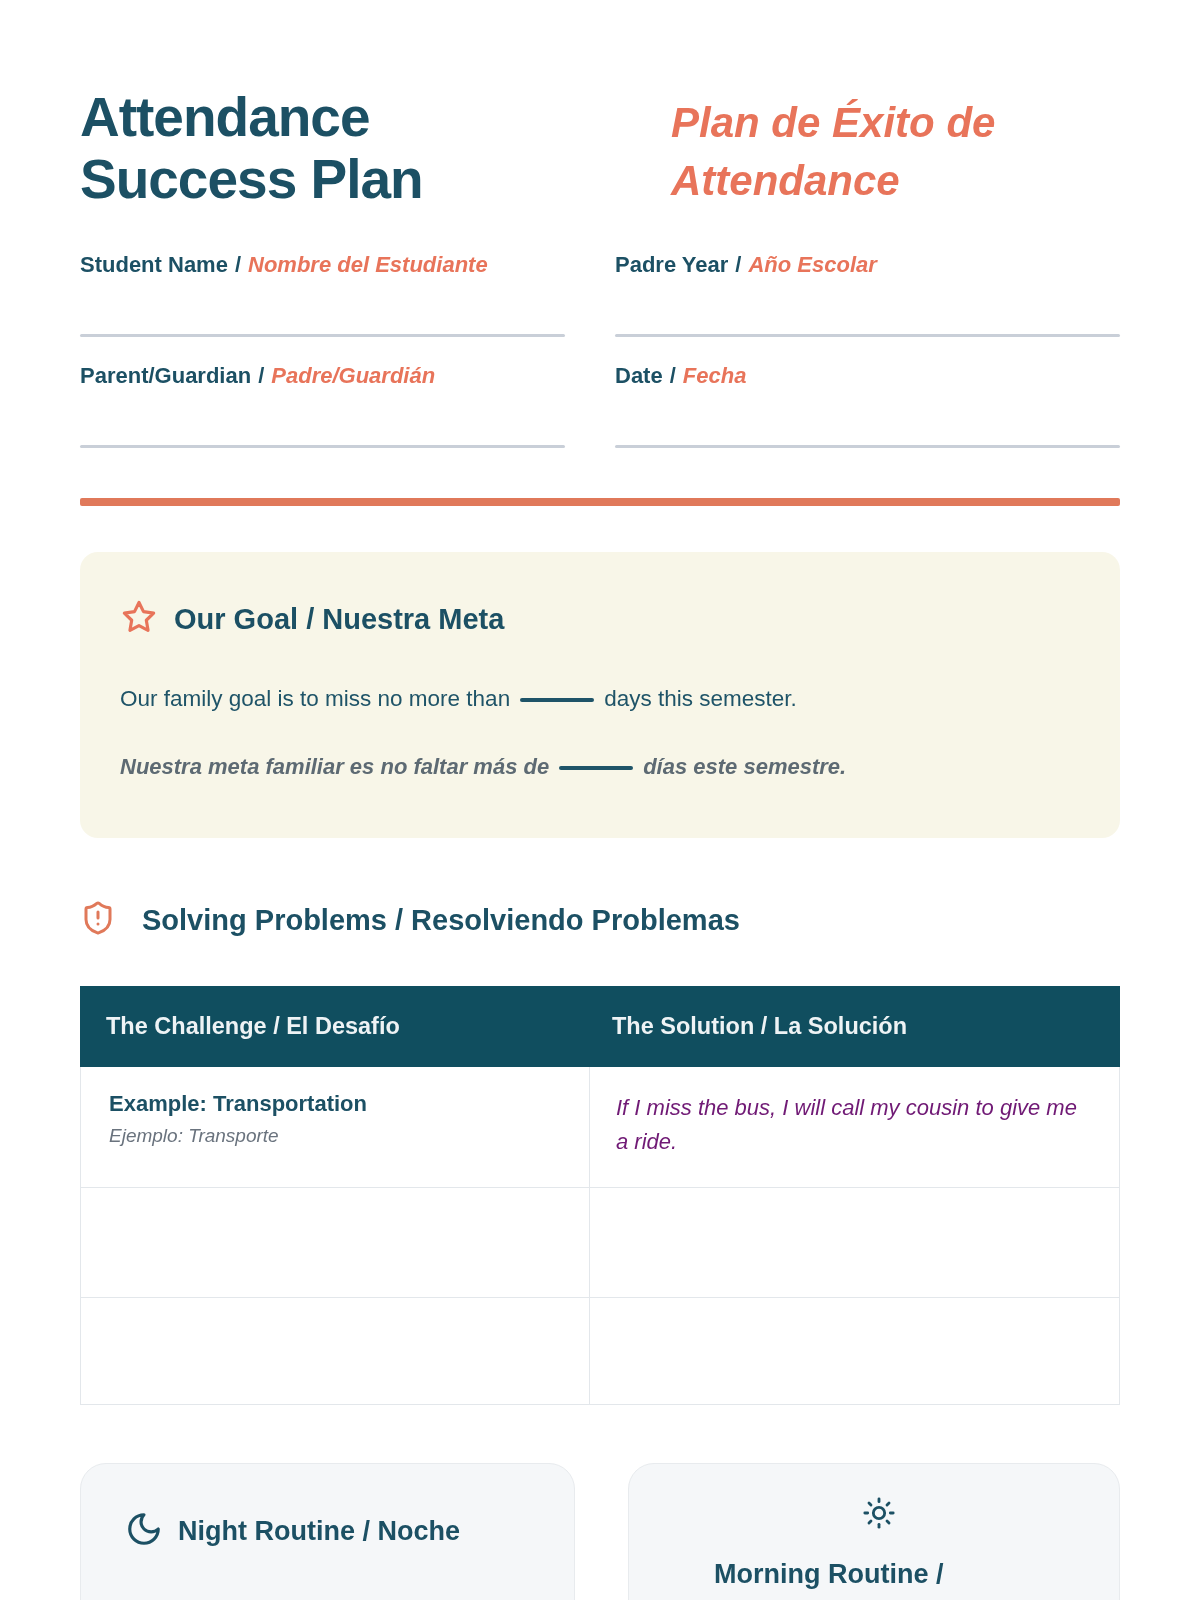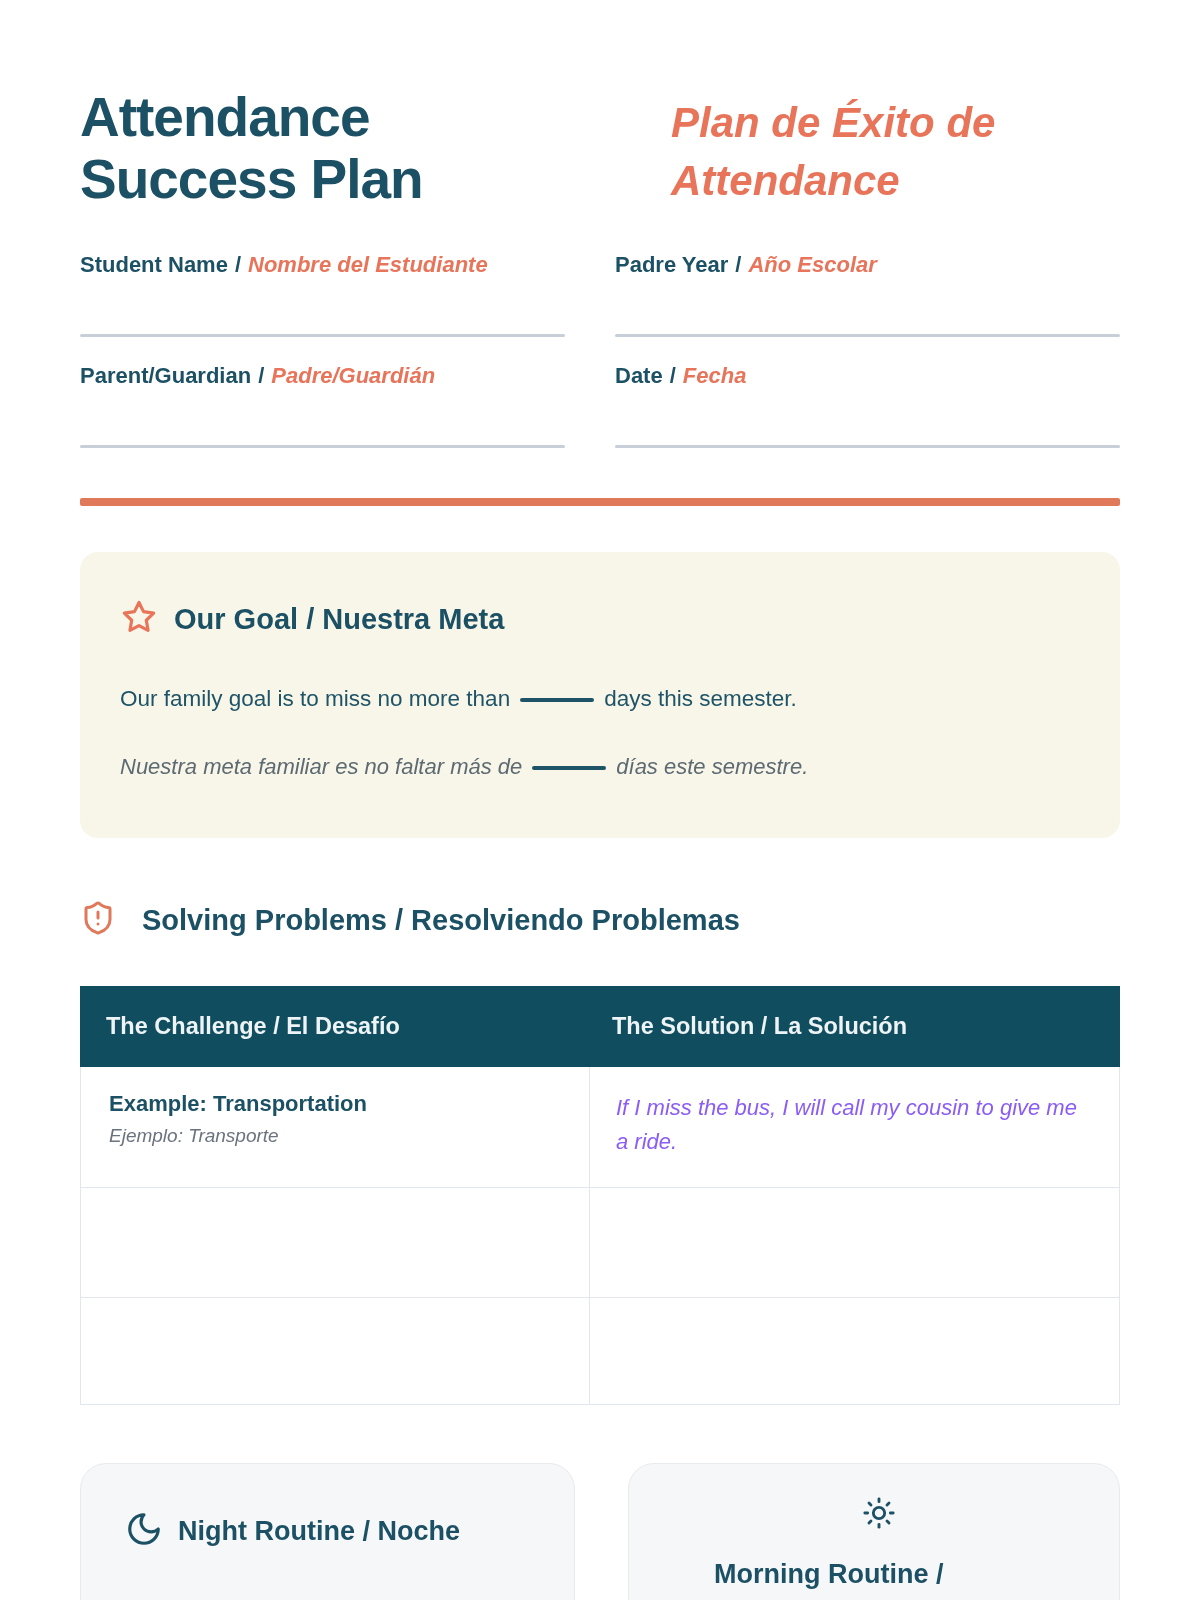--- a/index.html
+++ b/index.html
@@ -22,21 +22,21 @@
   .field-line { margin-top:56px; height:3px; background:#c9cfd8; border-radius:2px; }
 
   
   .divider { margin-top:50px; height:8px; background:#e0795a; border-radius:2px; }
 
   
   .goal-box { margin-top:46px; background:#f8f6e8; border-radius:18px; padding:46px 40px 58px 40px; }
   .goal-head { display:flex; align-items:center; gap:16px; }
   .goal-head h2 { font-size:29px; font-weight:700; color:#1c5064; }
   .goal-line-en { margin-top:46px; font-size:22.5px; color:#1f5468; }
-  .goal-line-es { margin-top:42px; font-size:22px; font-style:italic; color:#5d6a73; }
+  .goal-line-es { margin-top:42px; font-size:22px; font-style:italic; color:#5d6a73;font-weight:bold; }
   .blank { display:inline-block; width:74px; height:4px; background:#1f5468;
     vertical-align:middle; margin:0 10px; border-radius:2px; }
 
   
   .section-head { margin-top:62px; display:flex; align-items:center; gap:26px; }
   .section-head h2 { font-size:29px; font-weight:700; color:#1c5064; }
 
   .table { margin-top:46px; width:1040px; }
   .thead { display:grid; grid-template-columns:510px 530px; background:#104e5f; color:#eef3f5; }
   .thead .th { font-size:23.5px; font-weight:700; padding:27px 20px 27px 26px; }
@@ -44,21 +44,21 @@
   .tbody { border-left:1px solid #e3e7eb; border-right:1px solid #e3e7eb; border-bottom:1px solid #e3e7eb; }
   .trow { display:grid; grid-template-columns:509px 529px; border-bottom:1px solid #e3e7eb; }
   .trow:last-child { border-bottom:none; }
   .td { padding:24px 26px; }
   .td.left { border-right:1px solid #e3e7eb; padding-left:28px; }
   .row-1 { min-height:121px; }
   .row-2 { min-height:110px; }
   .row-3 { min-height:106px; }
   .challenge-en { font-size:22px; font-weight:700; color:#1c5064; }
   .challenge-es { margin-top:8px; font-size:19px; font-style:italic; color:#6a737e; }
-  .solution-text { font-size:22px; font-style:italic; color:#8b5cf6; line-height:1.55; max-width:470px; }
+  .solution-text { font-size:22px; font-style:italic; color:#701a75; line-height:1.55; max-width:470px; }
 
   
   .routines { margin-top:58px; display:grid; grid-template-columns:495px 492px; column-gap:53px; }
   .routine-box { background:#f5f7f9; border:1px solid #e8ebee; border-radius:26px; min-height:260px; }
   .routine-box .inner { display:flex; align-items:center; gap:15px; padding:46px 30px 0 44px; }
   .routine-box.morning .inner { padding-top:32px; padding-left:40px;flex-direction:column; }
   .routine-box h3 { font-size:27px; font-weight:700; color:#1c5064; line-height:1.9; }
   .routine-box.night h3 { line-height:1.2; }
   .routine-box.morning h3 { max-width:330px; }
 

